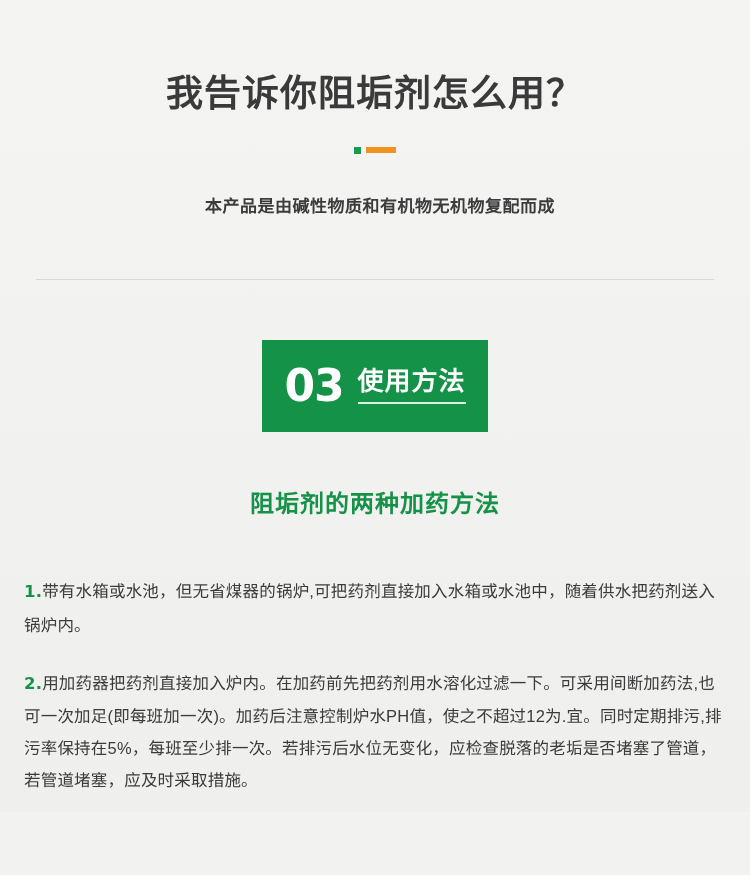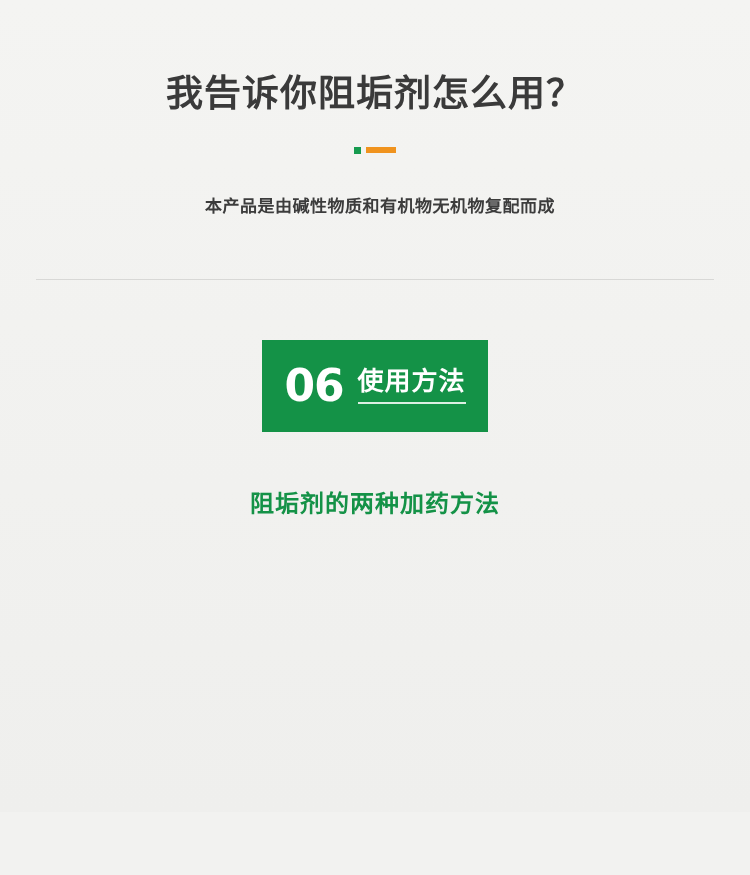--- a/index.html
+++ b/index.html
@@ -157,26 +157,32 @@
       <span class="dot-bar"></span>
     </div>
 
     <p class="subtitle">本产品是由碱性物质和有机物无机物复配而成</p>
 
     <div class="hr-line"></div>
   </div>
 
   <div class="badge-wrap">
     <div class="badge">
-      <span class="badge-num">06</span>
+      <span class="badge-num">03</span>
       <span class="badge-text-wrap">
         <span class="badge-text">使用方法</span>
         <span class="badge-underline"></span>
       </span>
     </div>
   </div>
 
   <div class="green-heading">阻垢剂的两种加药方法</div>
 
   <div class="body-copy">
+    <p class="para">
+      <span class="para-index">1.</span><span>带有水箱或水池，但无省煤器的锅炉,可把药剂直接加入水箱或水池中，随着供水把药剂送入锅炉内。</span>
+    </p>
+    <p class="para">
+      <span class="para-index">2.</span><span>用加药器把药剂直接加入炉内。在加药前先把药剂用水溶化过滤一下。可采用间断加药法,也可一次加足(即每班加一次)。加药后注意控制炉水PH值，使之不超过12为.宜。同时定期排污,排污率保持在5%，每班至少排一次。若排污后水位无变化，应检查脱落的老垢是否堵塞了管道，若管道堵塞，应及时采取措施。</span>
+    </p>
   </div>
 
 </div>
 
 </body></html>

